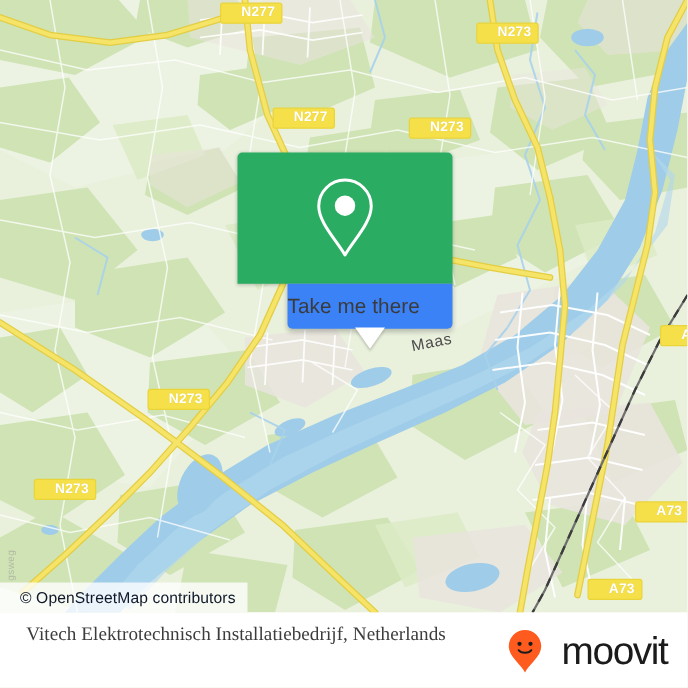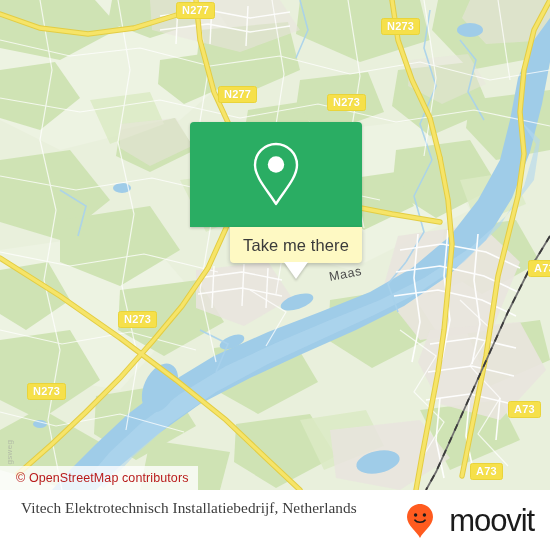--- a/index.html
+++ b/index.html
@@ -14,40 +14,40 @@
   .map{position:absolute;left:0;top:0;width:550px;height:490px;overflow:hidden;
        background:#e9f0dc;}
   .map svg{position:absolute;left:0;top:0;}
 
   
   .attrib{
     position:absolute;left:0;top:466px;height:24px;width:auto;
     display:flex;align-items:center;
     background:rgba(255,255,255,.78);
     padding:0 9px 0 16px;
-    font-size:12.5px;color:#b91c1c;letter-spacing:.1px;
+    font-size:12.5px;color:#0f172a;letter-spacing:.1px;
     white-space:nowrap;
   }
   .edge-label{
     position:absolute;left:-11px;top:440px;width:40px;
     transform:rotate(-90deg);transform-origin:center;
     font-size:8px;color:#9a9a9a;opacity:.55;letter-spacing:.3px;
     white-space:nowrap;pointer-events:none;
   }
 
   
   .callout{position:absolute;left:190px;top:122px;width:172px;}
   .callout-body{
     background:#2aad63;border-radius:4px 4px 0 0;
     height:105px;display:flex;align-items:center;justify-content:center;
     box-shadow:0 1px 3px rgba(0,0,0,.22);
   }
   .callout-foot{
-    background:#fef9c3;height:36px;border-radius:0 0 4px 4px;
-    display:flex;align-items:center;justify-content:center;
+    background:#3b82f6;height:36px;border-radius:0 0 4px 4px;
+    display:flex;align-items:center;
     box-shadow:0 2px 4px rgba(0,0,0,.22);
     position:relative;
     margin-left:40px;
   }
   .callout-foot span{font-size:16.5px;color:#3b3b3b;letter-spacing:.1px;}
   .callout-tail{
     position:absolute;left:50%;margin-left:-12px;top:35px;
     width:0;height:0;
     border-left:12px solid transparent;
     border-right:12px solid transparent;
@@ -68,21 +68,21 @@
     position:absolute;right:16px;top:503px;
     display:flex;align-items:center;gap:14px;
   }
   .logo-word{font-size:31px;color:#1b1b1b;letter-spacing:-1.1px;font-weight:400;}
 
   
   .shield{
     position:absolute;
     background:#f6e04a;border:1.6px solid #e9d43a;border-radius:2.5px;
     color:#ffffff;font-size:11px;font-weight:bold;letter-spacing:.2px;
-    padding:1px 5px 2px 5px;line-height:12px;
+    padding:1px 5px 2px 16px;line-height:12px;
     text-shadow:0 0 1px rgba(0,0,0,.10);
   }
 </style>
 </head>
 <body>
 
 <div id="app">
 
   <div class="map">
     <svg width="550" height="490" viewBox="0 0 550 490">

